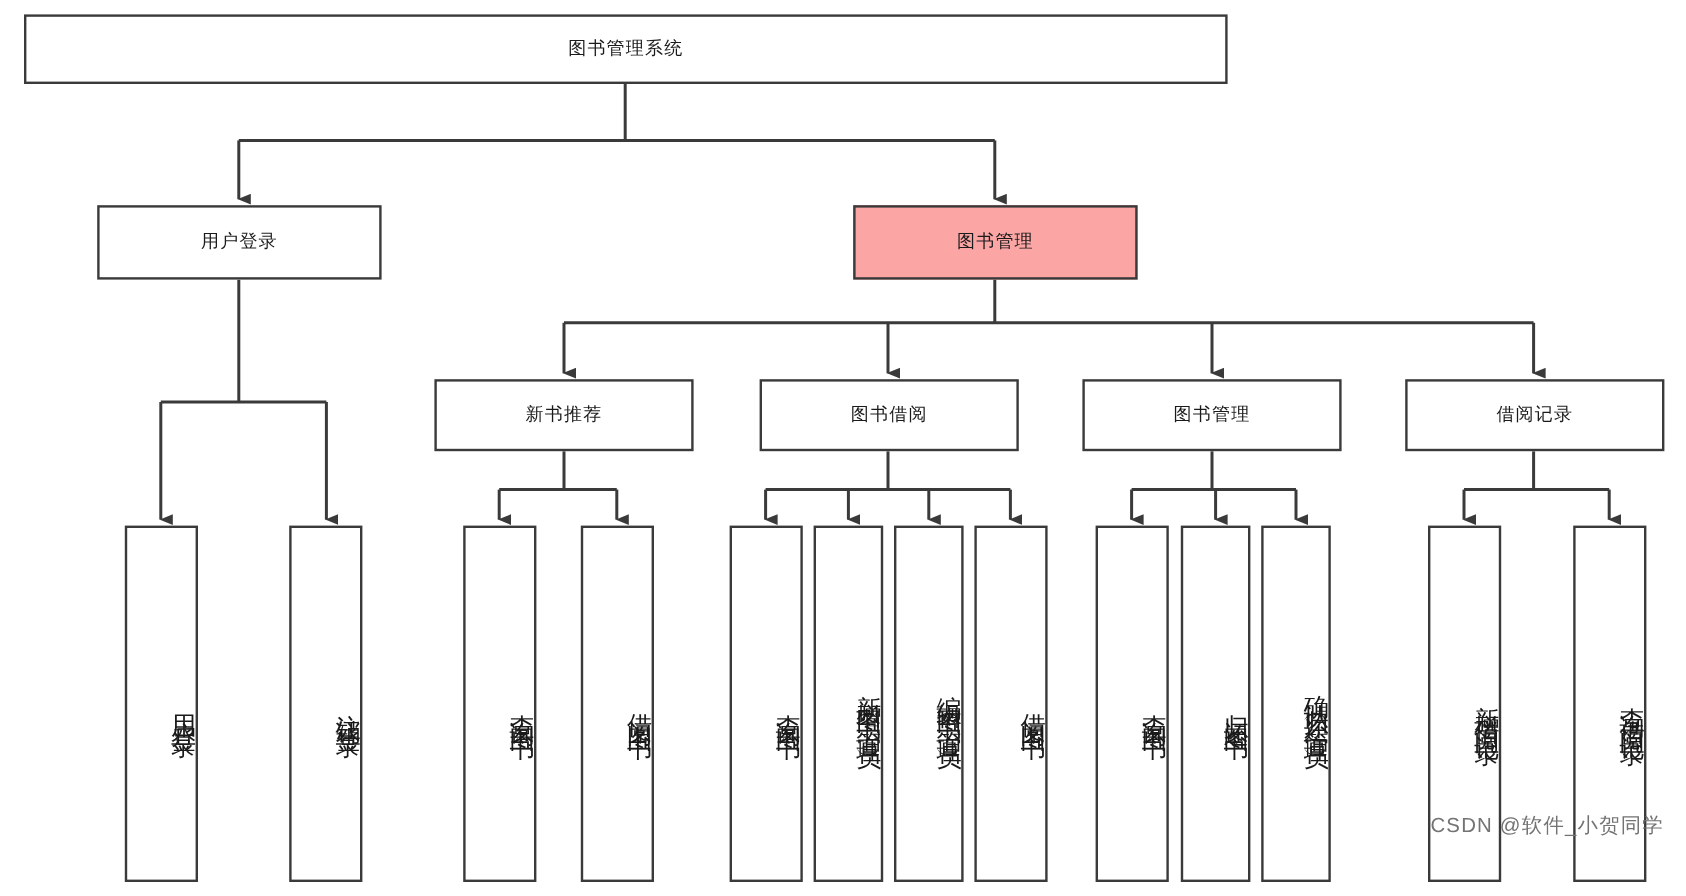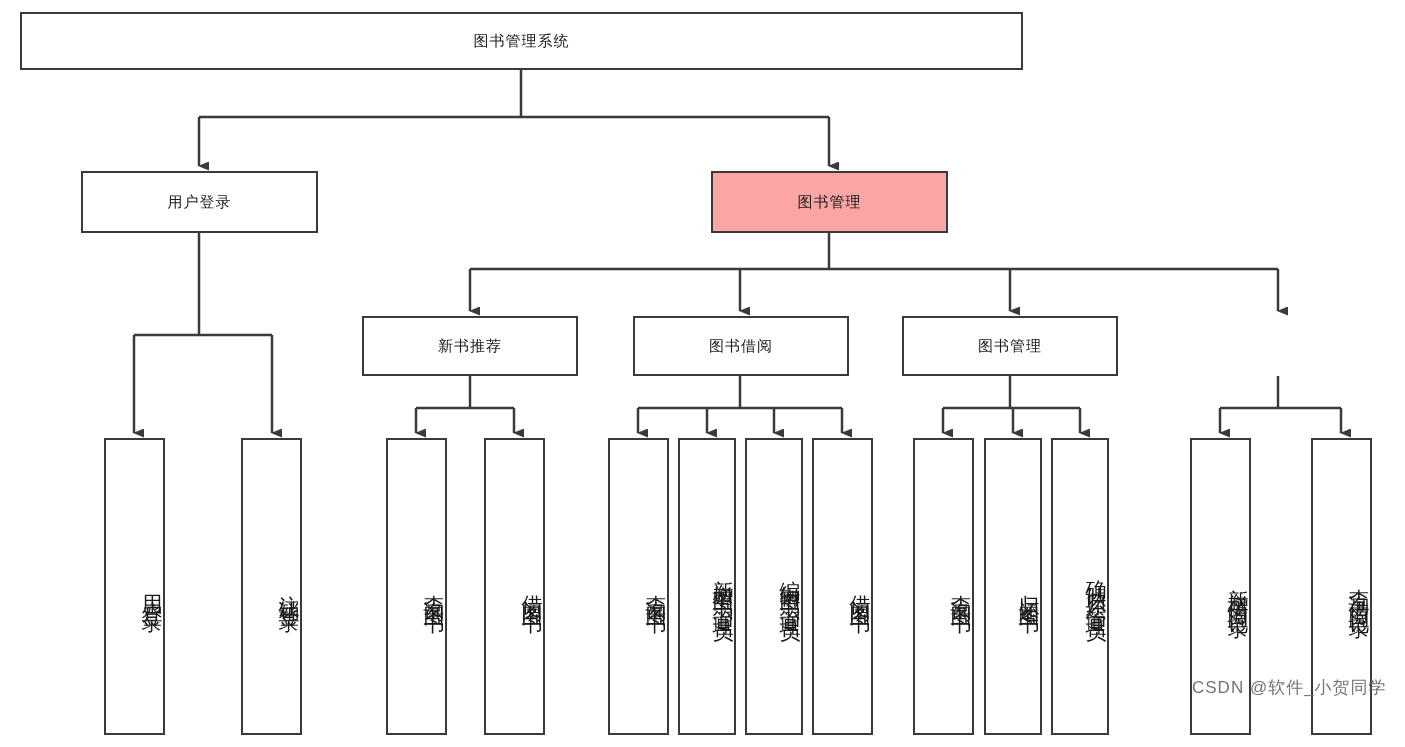--- a/index.html
+++ b/index.html
@@ -137,20 +137,23 @@
 
   <div class="node node-h" style="left: 362px; top: 316px; width: 216px; height: 60px; border-color: rgb(58, 58, 58); color: rgb(26, 26, 26); background: rgb(255, 255, 255);">
     <span>新书推荐</span>
   </div>
   <div class="node node-h" style="left: 633px; top: 316px; width: 216px; height: 60px; border-color: rgb(58, 58, 58); color: rgb(26, 26, 26); background: rgb(255, 255, 255);">
     <span>图书借阅</span>
   </div>
   <div class="node node-h" style="left: 902px; top: 316px; width: 216px; height: 60px; border-color: rgb(58, 58, 58); color: rgb(26, 26, 26); background: rgb(255, 255, 255);">
     <span>图书管理</span>
   </div>
+  <div class="node node-h" style="left: 1171px; top: 316px; width: 216px; height: 60px; border-color: rgb(58, 58, 58); color: rgb(26, 26, 26); background: rgb(255, 255, 255);">
+    <span>借阅记录</span>
+  </div>
 
   <div class="node node-v" style="left: 104px; top: 438px; width: 61px; height: 297px; border-color: rgb(58, 58, 58); color: rgb(26, 26, 26); background: rgb(255, 255, 255);">
     <span class="vlabel">用户登录</span>
   </div>
   <div class="node node-v" style="left: 241px; top: 438px; width: 61px; height: 297px; border-color: rgb(58, 58, 58); color: rgb(26, 26, 26); background: rgb(255, 255, 255);">
     <span class="vlabel">注销登录</span>
   </div>
   <div class="node node-v" style="left: 386px; top: 438px; width: 61px; height: 297px; border-color: rgb(58, 58, 58); color: rgb(26, 26, 26); background: rgb(255, 255, 255);">
     <span class="vlabel">查询图书</span>
   </div>

